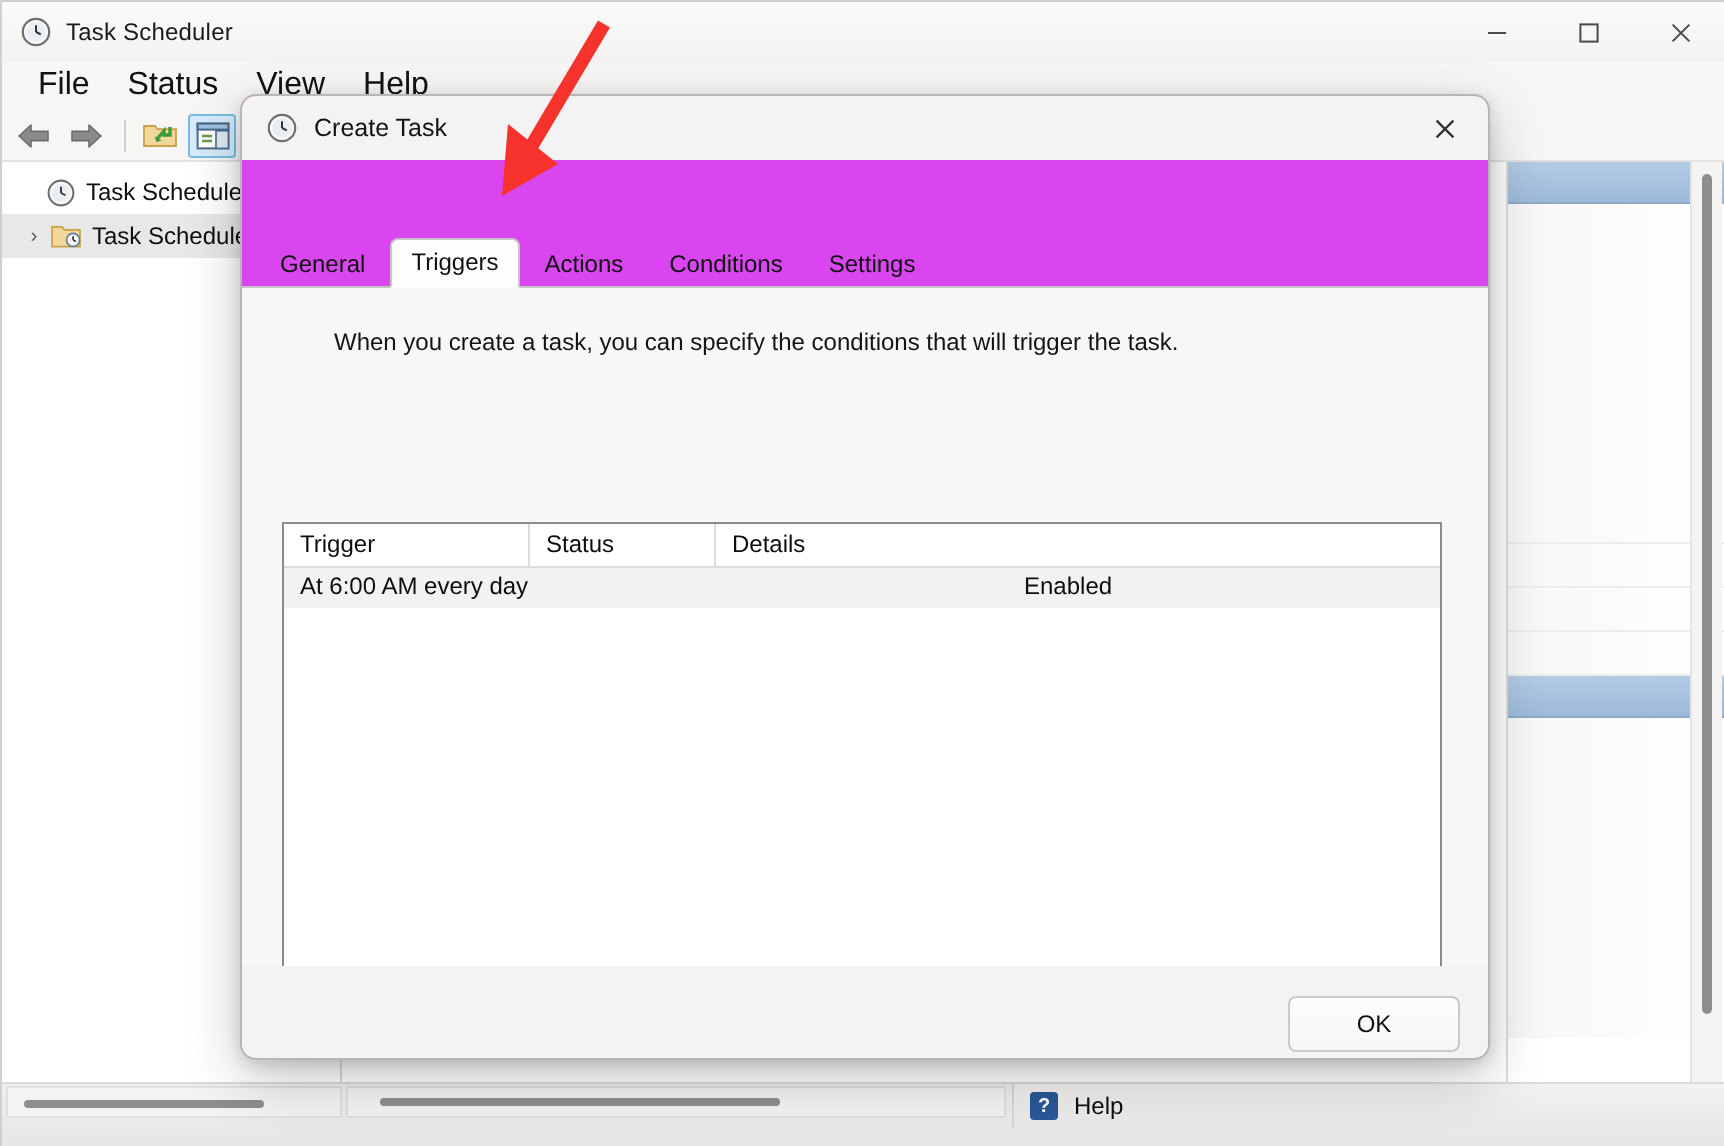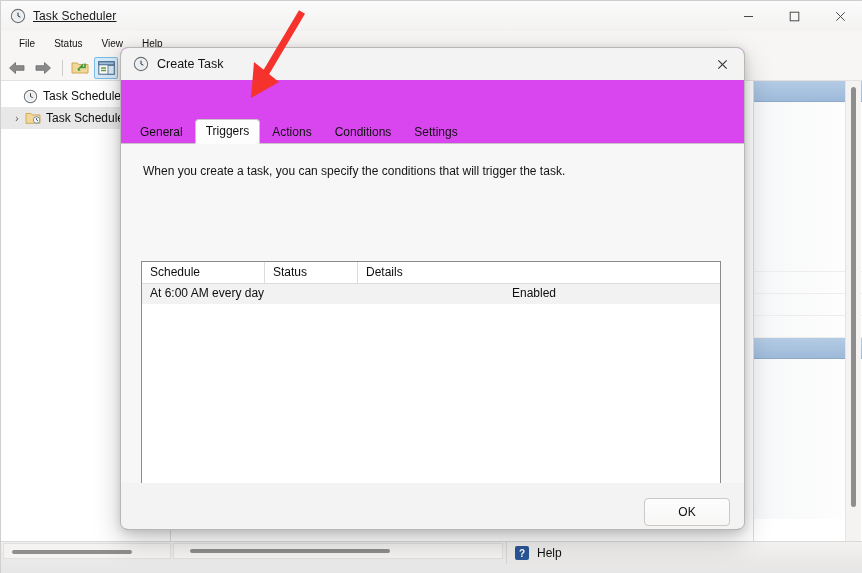--- a/index.html
+++ b/index.html
@@ -35,42 +35,41 @@
   }
   .tb-icon {
     margin-left: 9px; margin-right: 7px;
     width: 16px; height: 16px;
     display: flex; align-items: center; justify-content: center;
   }
   .clock-svg { display:block; }
   .tb-title {
     font-size: 12px; color: #1a1a1a;
     letter-spacing: .1px;
-    text-decoration: underline;
   }
   .wincontrols {
     position: absolute; right: 0; top: 0;
     height: 30px; display: flex;
   }
   .wc {
     width: 46px; height: 30px;
     display: flex; align-items: center; justify-content: center;
     color: #4a4a4a;
   }
 
   
   .menubar {
     position: absolute; left: 0; top: 30px;
     width: 862px; height: 24px;
     background: #f7f6f5;
     display: flex; align-items: center;
     padding-left: 9px;
   }
   .menu-item {
-    font-size: 10px; color: #121212;
+    font-size: 16px; color: #121212;
     padding: 3px 9px; margin-right: 1px;
     border-radius: 2px;
   }
 
   
   .toolbar {
     position: absolute; left: 0; top: 54px;
     width: 862px; height: 26px;
     background: #f7f6f5;
     display: flex; align-items: center;
@@ -264,20 +263,21 @@
     border-bottom: 1px solid #fdfdfd;
     border-top-left-radius: 4px;
     border-top-right-radius: 4px;
   }
 
   .tabpage {
     background: #f7f7f7;
     height: 384px;
     position: relative;
     border-bottom: 1px solid #dedcda;
+    padding-left: 24px;
   }
   .tp-desc {
     font-size: 12px; color: #141414;
     padding: 20px 0 0 22px;
   }
 
   
   .listview {
     position: absolute;
     left: 20px; top: 117px;
@@ -514,21 +514,21 @@
       <div class="tab">Actions</div>
       <div class="tab">Conditions</div>
       <div class="tab">Settings</div>
     </div>
 
     <div class="tabpage">
       <div class="tp-desc">When you create a task, you can specify the conditions that will trigger the task.</div>
 
       <div class="listview">
         <div class="lv-head">
-          <div class="lv-th col-trigger">Schedule</div>
+          <div class="lv-th col-trigger">Trigger</div>
           <div class="lv-th col-status">Status</div>
           <div class="lv-th col-details">Details</div>
         </div>
         <div class="lv-row">
           <div class="lv-td col-details">At 6:00 AM every day</div>
           <div class="lv-td col-status">Enabled</div>
         </div>
       </div>
 
       <div class="lvbuttons">

